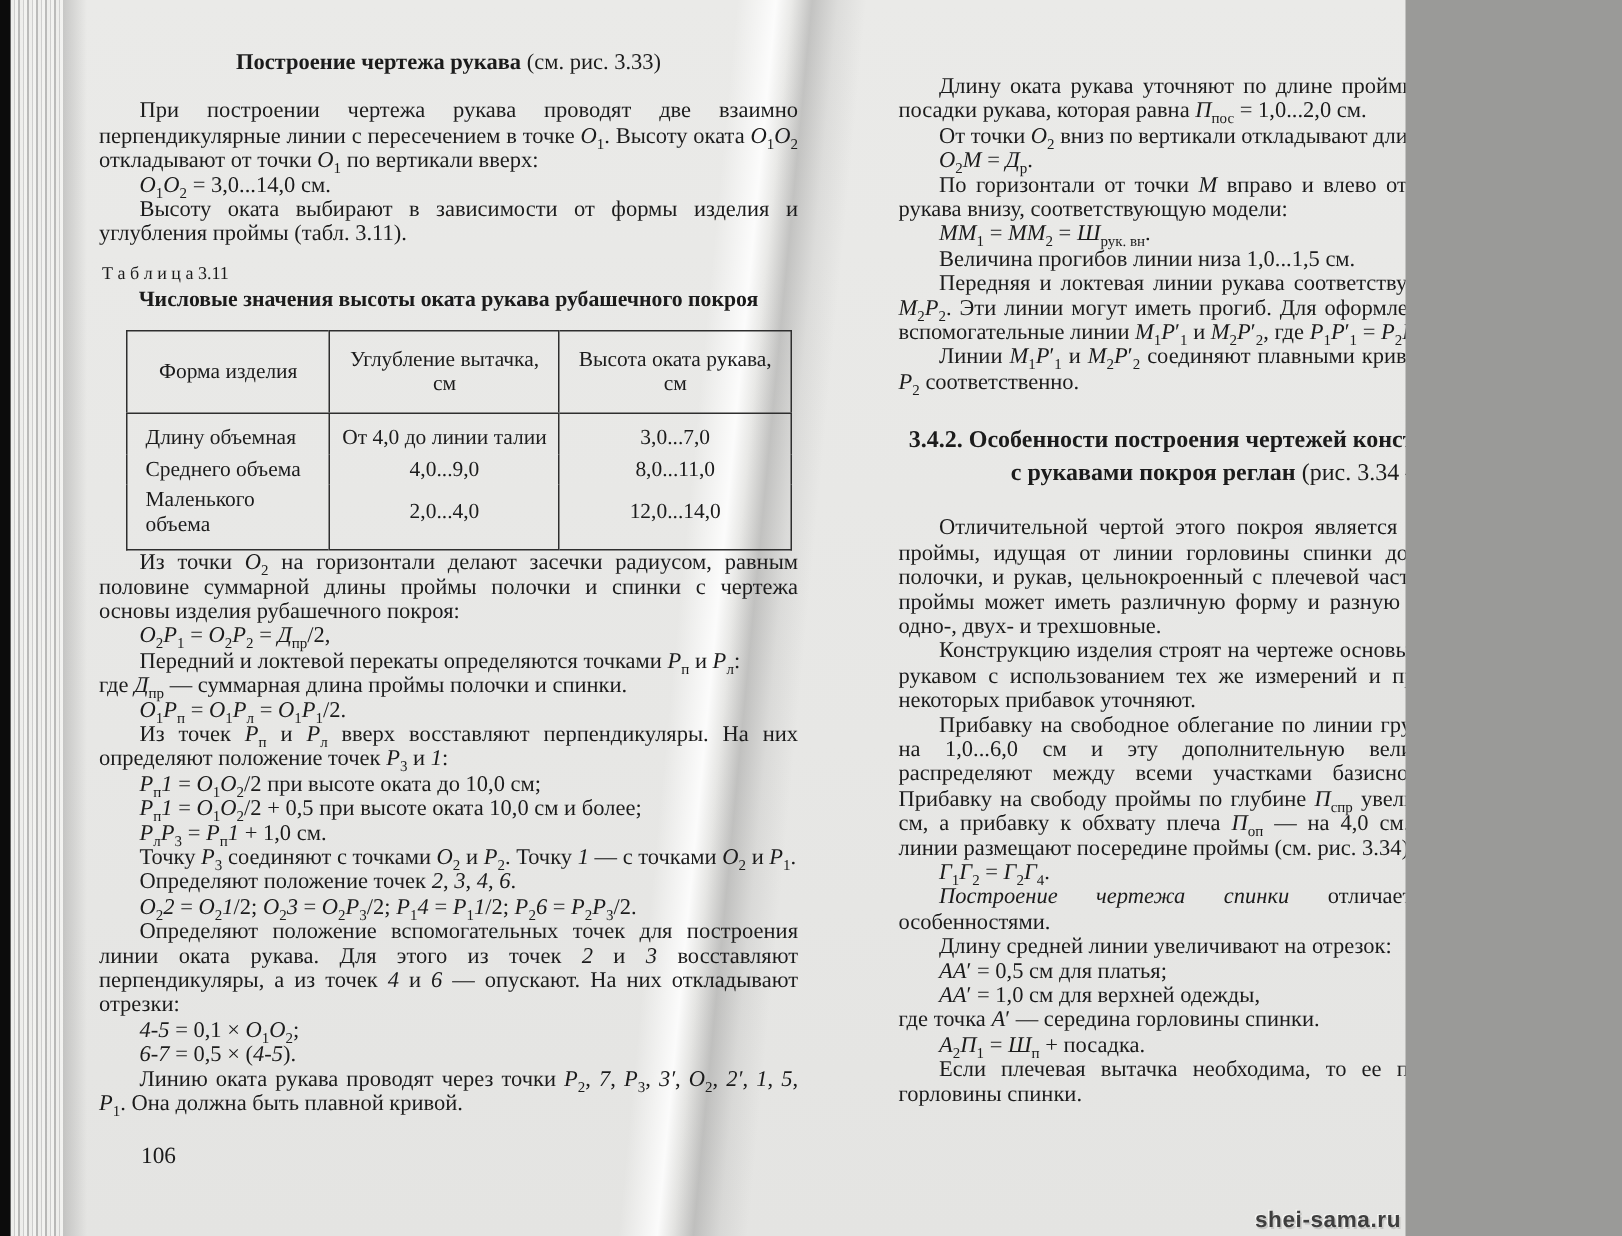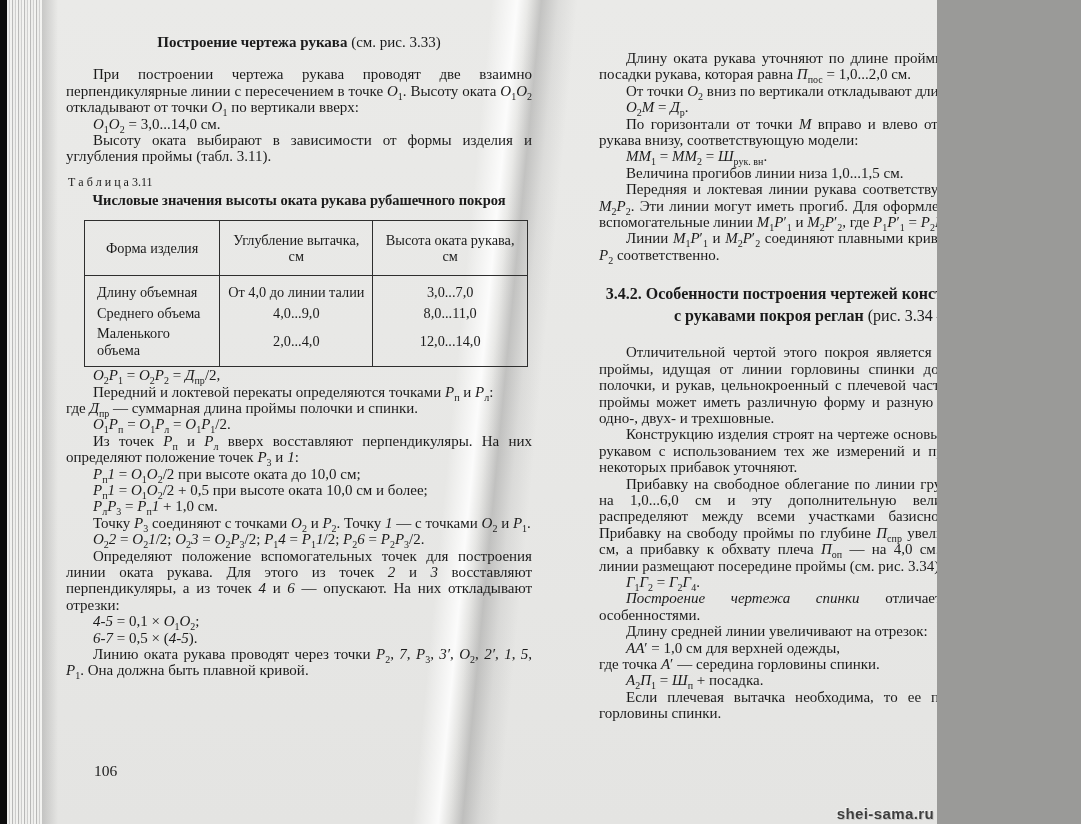--- a/index.html
+++ b/index.html
@@ -96,29 +96,31 @@
           <td>8,0...11,0</td>
         </tr>
         <tr>
           <td class="c1">Маленького объема</td>
           <td>2,0...4,0</td>
           <td>12,0...14,0</td>
         </tr>
       </tbody>
     </table>
     <div>
+        <div class="blk p">Из точки <i>O</i><sub>2</sub> на горизонтали делают засечки радиусом, равным половине суммарной длины проймы полочки и спинки с чертежа основы изделия рубашечного покроя:</div>
         <div class="blk f"><i>O</i><sub>2</sub><i>P</i><sub>1</sub> = <i>O</i><sub>2</sub><i>P</i><sub>2</sub> = <i>Д</i><sub>пр</sub>/2,</div>
         <div class="blk p">Передний и локтевой перекаты определяются точками <i>P</i><sub>п</sub> и <i>P</i><sub>л</sub>:</div>
         <div class="blk g">где <i>Д</i><sub>пр</sub> — суммарная длина проймы полочки и спинки.</div>
         <div class="blk f"><i>O</i><sub>1</sub><i>P</i><sub>п</sub> = <i>O</i><sub>1</sub><i>P</i><sub>л</sub> = <i>O</i><sub>1</sub><i>P</i><sub>1</sub>/2.</div>
         <div class="blk p">Из точек <i>P</i><sub>п</sub> и <i>P</i><sub>л</sub> вверх восставляют перпендикуляры. На них определяют положение точек <i>P</i><sub>3</sub> и <i>1</i>:</div>
         <div class="blk f"><i>P</i><sub>п</sub><i>1</i> = <i>O</i><sub>1</sub><i>O</i><sub>2</sub>/2 при высоте оката до 10,0 см;</div>
         <div class="blk f"><i>P</i><sub>п</sub><i>1</i> = <i>O</i><sub>1</sub><i>O</i><sub>2</sub>/2 + 0,5 при высоте оката 10,0 см и более;</div>
         <div class="blk f"><i>P</i><sub>л</sub><i>P</i><sub>3</sub> = <i>P</i><sub>п</sub><i>1</i> + 1,0 см.</div>
         <div class="blk p">Точку <i>P</i><sub>3</sub> соединяют с точками <i>O</i><sub>2</sub> и <i>P</i><sub>2</sub>. Точку <i>1</i> — с точками <i>O</i><sub>2</sub> и <i>P</i><sub>1</sub>.</div>
+        <div class="blk p">Определяют положение точек <i>2</i>, <i>3</i>, <i>4</i>, <i>6</i>.</div>
         <div class="blk f"><i>O</i><sub>2</sub><i>2</i> = <i>O</i><sub>2</sub><i>1</i>/2;  <i>O</i><sub>2</sub><i>3</i> = <i>O</i><sub>2</sub><i>P</i><sub>3</sub>/2;  <i>P</i><sub>1</sub><i>4</i> = <i>P</i><sub>1</sub><i>1</i>/2;  <i>P</i><sub>2</sub><i>6</i> = <i>P</i><sub>2</sub><i>P</i><sub>3</sub>/2.</div>
         <div class="blk p">Определяют положение вспомогательных точек для построения линии оката рукава. Для этого из точек <i>2</i> и <i>3</i> восставляют перпендикуляры, а из точек <i>4</i> и <i>6</i> — опускают. На них откладывают отрезки:</div>
         <div class="blk f"><i>4-5</i> = 0,1 × <i>O</i><sub>1</sub><i>O</i><sub>2</sub>;</div>
         <div class="blk f"><i>6-7</i> = 0,5 × (<i>4-5</i>).</div>
         <div class="blk p">Линию оката рукава проводят через точки <i>P</i><sub>2</sub>, <i>7</i>, <i>P</i><sub>3</sub>, <i>3′</i>, <i>O</i><sub>2</sub>, <i>2′</i>, <i>1</i>, <i>5</i>, <i>P</i><sub>1</sub>. Она должна быть плавной кривой.</div>
       </div>
   </div>
 
   <div class="page page-right">
     <div>
@@ -134,20 +136,21 @@
     <div class="heading-center h342">
       <span class="b">3.4.2. Особенности построения чертежей конструкции изделия с рукавами покроя реглан</span><span> (рис. 3.34 — 3.36)</span>
     </div>
     <div>
         <div class="blk p">Отличительной чертой этого покроя является незамкнутая линия проймы, идущая от линии горловины спинки до линии горловины полочки, и рукав, цельнокроенный с плечевой частью изделия. Линия проймы может иметь различную форму и разную глубину. Рукава — одно-, двух- и трехшовные.</div>
         <div class="blk p">Конструкцию изделия строят на чертеже основы изделия с втачным рукавом с использованием тех же измерений и прибавок. Величины некоторых прибавок уточняют.</div>
         <div class="blk p">Прибавку на свободное облегание по линии груди <i>П</i><sub>г</sub> увеличивают на 1,0...6,0 см и эту дополнительную величину равномерно распределяют между всеми участками базисной сетки чертежа. Прибавку на свободу проймы по глубине <i>П</i><sub>спр</sub> увеличивают на 0,5...2,5 см, а прибавку к обхвату плеча <i>П</i><sub>оп</sub> — на 4,0 см. Вершину боковой линии размещают посередине проймы (см. рис. 3.34):</div>
         <div class="blk f"><i>Г</i><sub>1</sub><i>Г</i><sub>2</sub> = <i>Г</i><sub>2</sub><i>Г</i><sub>4</sub>.</div>
         <div class="blk p"><i>Построение чертежа спинки</i> отличается следующими особенностями.</div>
         <div class="blk p">Длину средней линии увеличивают на отрезок:</div>
+        <div class="blk f"><i>AA</i>′ = 0,5 см для платья;</div>
         <div class="blk f"><i>AA</i>′ = 1,0 см для верхней одежды,</div>
         <div class="blk g">где точка <i>A</i>′ — середина горловины спинки.</div>
         <div class="blk f"><i>A</i><sub>2</sub><i>П</i><sub>1</sub> = <i>Ш</i><sub>п</sub> + посадка.</div>
         <div class="blk p">Если плечевая вытачка необходима, то ее переводят в линию горловины спинки.</div>
       </div>
   </div>
 
   <div class="pagenum pn-left">106</div>
   <div class="pagenum pn-right">107</div>
   <div class="watermark">shei-sama.ru</div>

